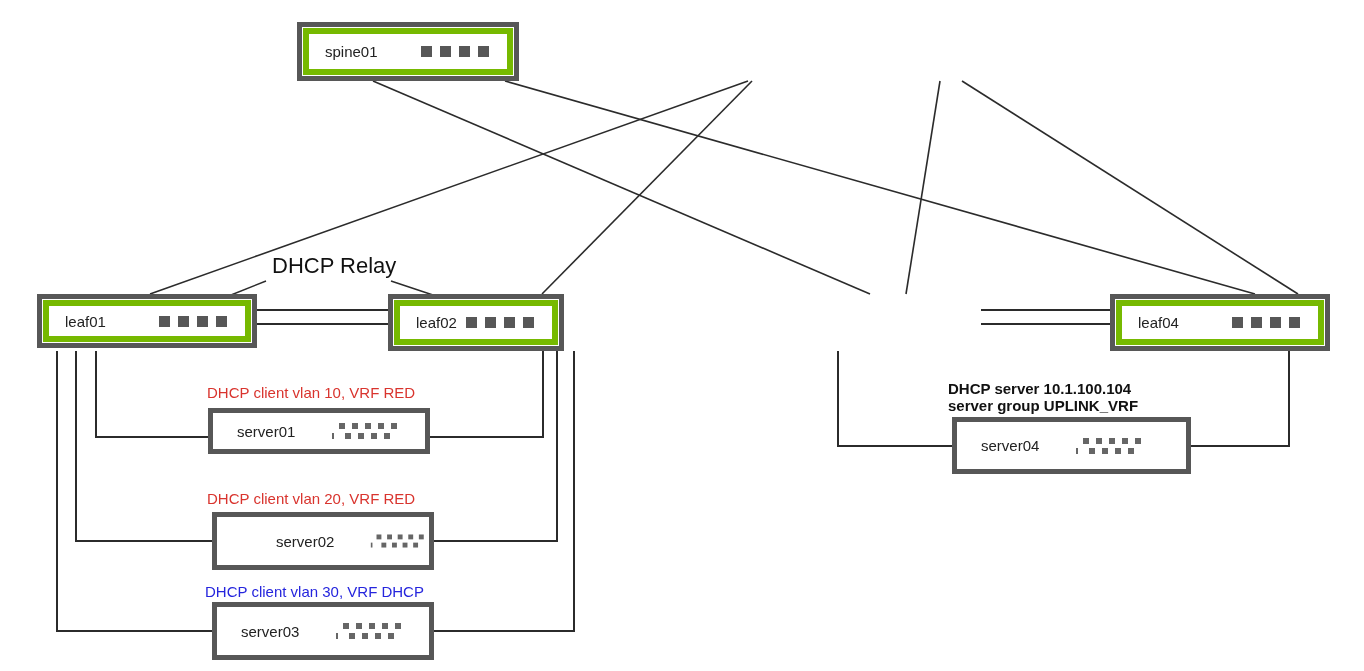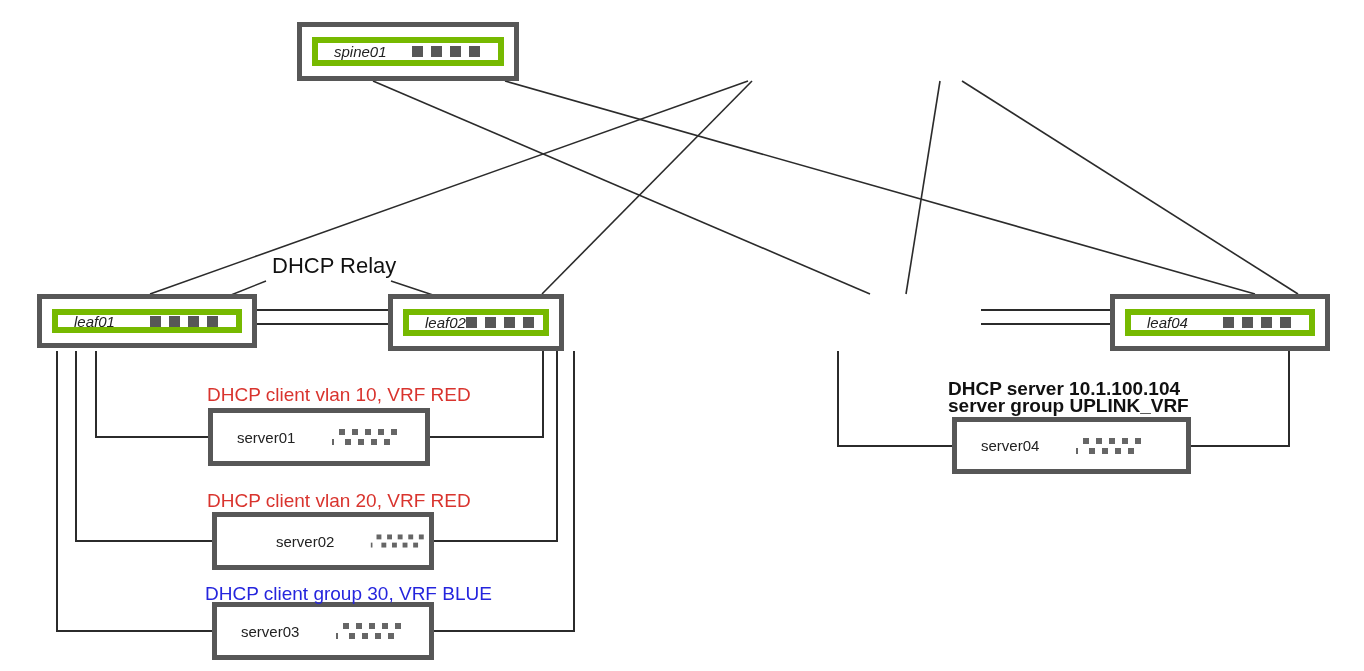--- a/index.html
+++ b/index.html
@@ -1,29 +1,29 @@
 <!DOCTYPE html>
 <html style="--switch-green: #76b900; --frame-gray: #575757; --wire: #2b2b2b;"><head>
 <meta charset="utf-8">
 <style>
   html,body{margin:0;padding:0;background:#fff;}
   #canvas{position:relative;width:1364px;height:671px;background:#fff;overflow:hidden;
           font-family:"Liberation Sans","DejaVu Sans",sans-serif;}
   #wires{position:absolute;left:0;top:0;}
   .node{position:absolute;box-sizing:border-box;background:#fff;}
-  .switch{border:5px solid var(--frame-gray,#575757);padding:10px;font-style:italic;}
+  .switch{border:5px solid var(--frame-gray,#575757);padding:1px;}
   .switch-frame{width:100%;height:100%;box-sizing:border-box;border:6px solid var(--switch-green,#76b900);
                 background:#fff;display:flex;align-items:center;}
   .sw-label{margin-left:16px;font-size:15px;color:#222;white-space:nowrap;}
   .ports{margin-left:auto;margin-right:18px;display:flex;gap:8px;}
   .ports i{width:11px;height:11px;background:#575757;display:block;}
   .server{border:5px solid var(--frame-gray,#575757);display:flex;align-items:center;}
   .server .sw-label{margin-left:24px;}
   .nic{margin-left:36px;display:block;}
-  .note{position:absolute;font-size:19px;white-space:nowrap;}
+  .note{position:absolute;font-size:15px;white-space:nowrap;}
   #relay-label{position:absolute;left:272px;top:253px;font-size:22px;color:#111;white-space:nowrap;}
   #note-server04{font-weight:bold;color:#111;line-height:17px;}
 </style>
 </head>
 <body>
 
 <div id="canvas">
 
   <svg id="wires" width="1364" height="671">
       <polyline points="373,81 870,294" fill="none" stroke="#2b2b2b" stroke-width="1.6"></polyline>
@@ -87,21 +87,21 @@
       <span class="sw-label">leaf04</span>
       <span class="ports">
           <i></i>
           <i></i>
           <i></i>
           <i></i>
         </span>
     </div>
   </div>
 
-  <div class="node server" style="left:208px;top:408px;width:222px;height:58px;">
+  <div class="node server" style="left:208px;top:408px;width:222px;height:46px;">
     <span class="sw-label">server01</span>
     <svg class="nic" width="72" height="20" viewBox="0 0 72 20">
       <g fill="#666">
         <rect x="8" y="2" width="6" height="6"></rect>
           <rect x="21" y="2" width="6" height="6"></rect>
           <rect x="34" y="2" width="6" height="6"></rect>
           <rect x="47" y="2" width="6" height="6"></rect>
           <rect x="60" y="2" width="6" height="6"></rect>
         <rect x="1" y="12" width="2" height="6"></rect>
           <rect x="14" y="12" width="6" height="6"></rect>
@@ -160,19 +160,19 @@
           <rect x="40" y="12" width="6" height="6"></rect>
           <rect x="53" y="12" width="6" height="6"></rect>
       </g>
     </svg>
   </div>
 
   <div id="relay-label">DHCP Relay</div>
 
   <div class="note" style="left: 207px; top: 384px; color: rgb(217, 52, 46);">DHCP client vlan 10, VRF RED</div>
   <div class="note" style="left: 207px; top: 490px; color: rgb(217, 52, 46);">DHCP client vlan 20, VRF RED</div>
-  <div class="note" style="left: 205px; top: 583px; color: rgb(37, 37, 221);">DHCP client group 30, VRF BLUE</div>
+  <div class="note" style="left: 205px; top: 583px; color: rgb(37, 37, 221);">DHCP client vlan 30, VRF DHCP</div>
   <div class="note" id="note-server04" style="left: 948px; top: 380px; color: rgb(17, 17, 17);">
     <span style="display:block">DHCP server 10.1.100.104</span>
     <span style="display:block">server group UPLINK_VRF</span>
   </div>
 
 </div>
 
 </body></html>

